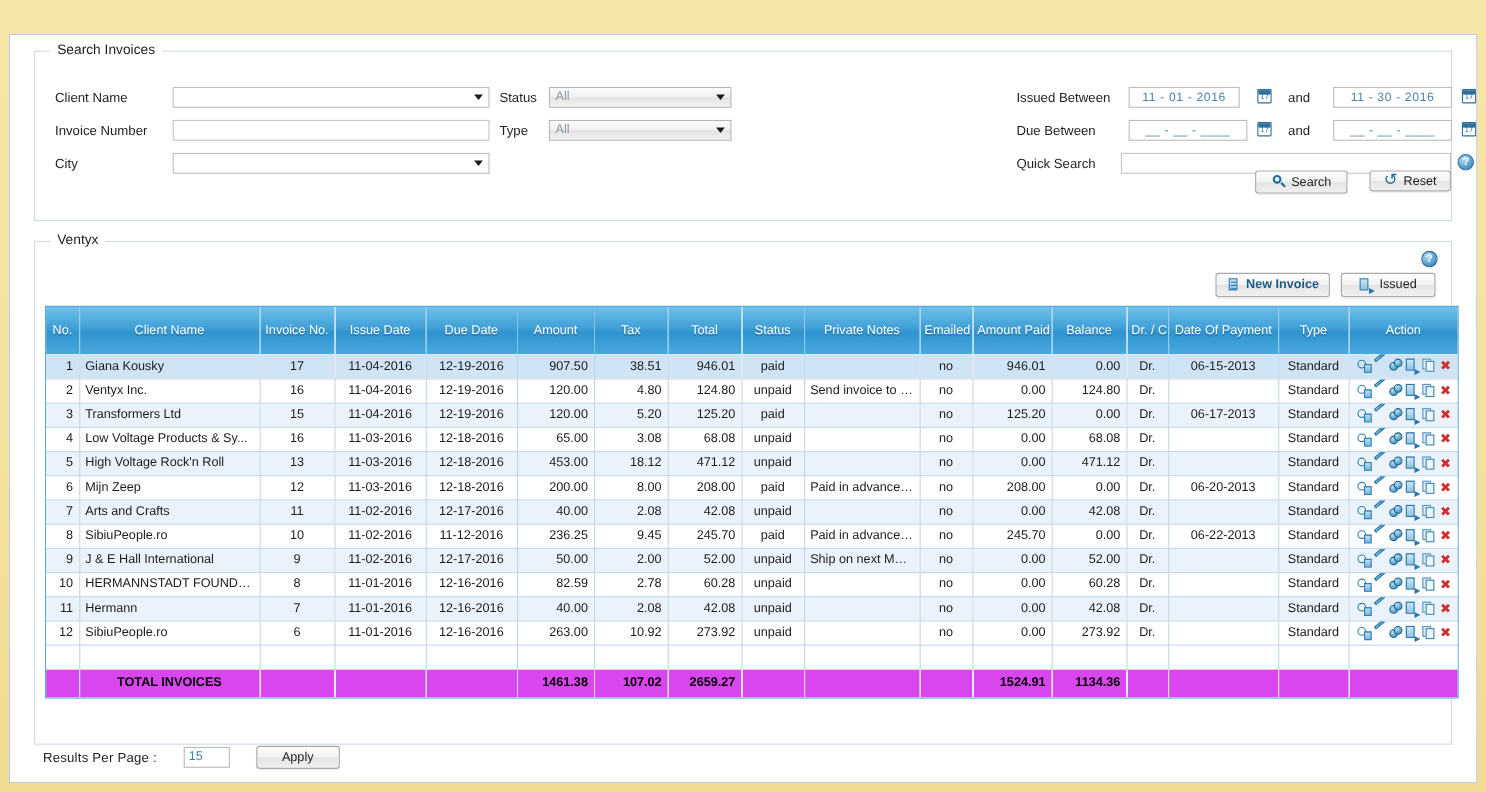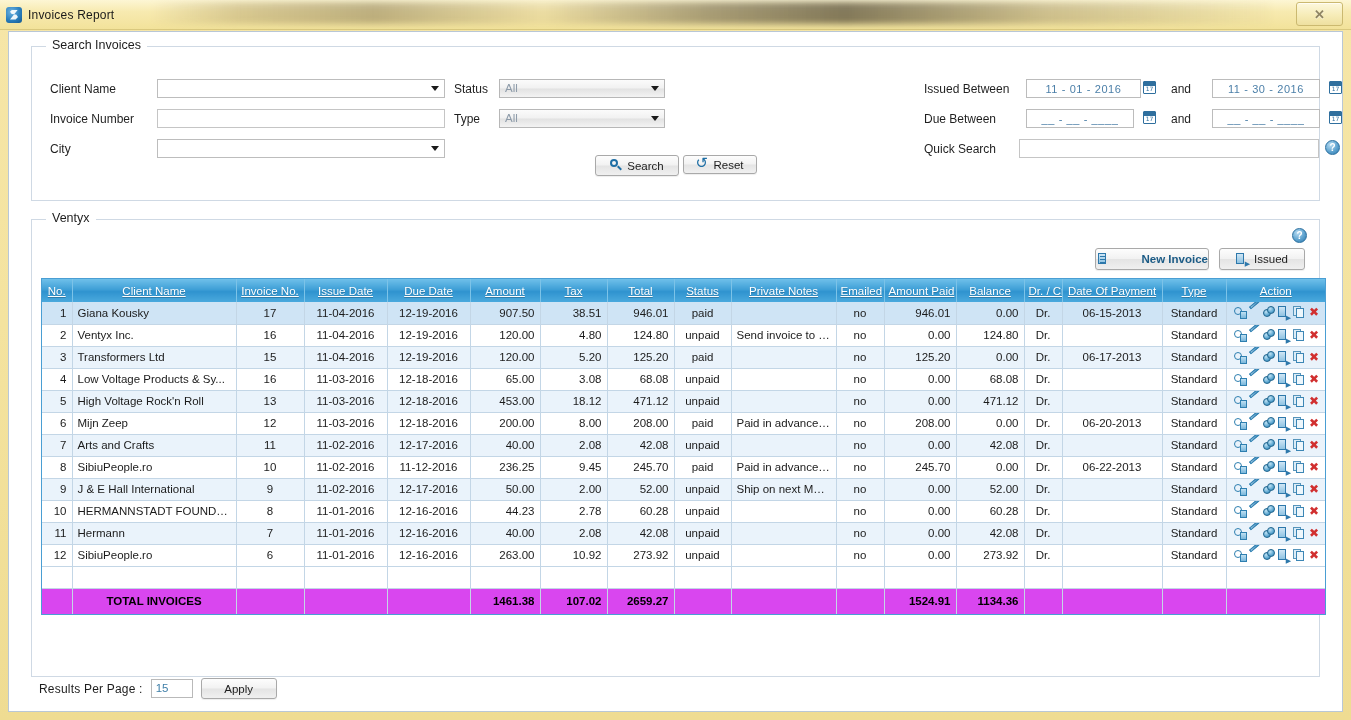--- a/index.html
+++ b/index.html
@@ -179,45 +179,45 @@
     content:""; position:absolute; left:0px; top:0; width:8px; height:11px;
     background: linear-gradient(180deg,#cfe6f5 0%, #8fc3e2 100%);
     border: 1px solid #2d78ab; box-sizing: border-box;
   }
   .export-ico:after {
     content:"\25B6"; position:absolute; right:-1px; bottom:-2px;
     font-size: 7px; color:#2d78ab; font-family:"DejaVu Sans", sans-serif;
   }
   .form-actions {
     position: absolute; left: 0; right: 0; top: 108px;
-    display: flex; justify-content: center; gap: 4px;
+    display: flex; justify-content: flex-end; gap: 20px;
   }
   #search-button { width: 84px; height: 21px; }
   #reset-button  { width: 74px; height: 19px; }
 
   .results-actions {
     position: absolute; right: 14px; top: 28px; display: flex; gap: 10px;
   }
-  #new-invoice-button { width: 114px; height: 22px; font-weight: bold; color:#1b5b86;justify-content:space-between; }
+  #new-invoice-button { width: 104px; height: 22px; font-weight: bold; color:#1b5b86; }
   #export-button { width: 86px; height: 22px; }
 
   
   .table-wrap {
     position: absolute; left: 9px; top: 58px; width: 1285px;
     border: 1px solid #4a9ed3; box-sizing: border-box;
     background: #ffffff;
   }
   table.grid { border-collapse: collapse; width: 100%; table-layout: fixed; }
   table.grid th {
     background: linear-gradient(180deg,#6fc0ea 0%, #3f9fd6 45%, #2f93cf 55%, #4aa9dd 100%);
     color: #ffffff; font-size: 11.5px; font-weight: normal;
-    height: 19px; padding: 2px 4px;
+    height: 19px; padding: 12px 4px;
     border-right: 1px solid #7cc3e8;
     text-shadow: 0 1px 1px rgba(0,0,0,.22);
-    white-space: nowrap; overflow: hidden; text-decoration: underline;
+    white-space: nowrap; overflow: hidden;
   }
   table.grid th:last-child { border-right: none; }
   table.grid td {
     font-size: 11.5px; color: #1b1b1b;
     border-right: 1px solid #c3d6e6;
     border-bottom: 1px solid #c3d6e6;
     padding: 2px 5px;
     height: 22px;
     overflow: hidden; white-space: nowrap; text-overflow: ellipsis;
     box-sizing: border-box;
@@ -289,42 +289,34 @@
     background:#eef7fc; border:1px solid #3c86b5; box-sizing:border-box;
   }
   .aico.del {
     color:#d12f2f; font-size:12px; font-weight:bold; line-height:13px;
     text-align:center; font-family:"DejaVu Sans", sans-serif;
   }
 
   
   .footer {
     position: absolute; left: 30px; bottom: 12px;
-    display: flex; align-items: center; gap: 8px;
+    display: flex; align-items: center; gap: 24px;
   }
   .rpp-label { font-size: 12px; color:#1d1d1d; letter-spacing:.2px; }
   #results-per-page-input {
     width: 42px; height: 19px; border:1px solid #b9b9b9; box-sizing:border-box;
     font-size: 11.5px; color:#3f7fa8; padding: 0 4px; background:#fff; line-height:17px;
   }
   #apply-button { width: 76px; height: 21px; }
 </style>
 </head>
 <body>
 
 <div id="app">
 
-  <div class="titlebar">
-    <div class="tb-blur"></div>
-    <div class="app-icon"></div>
-    <div class="title-text">Invoices Report</div>
-    <div class="close-btn">
-      <span class="close-x">✕</span>
-    </div>
-  </div>
 
   <div class="window">
     <div class="content">
 
       <div class="panel" id="search-panel">
         <div class="panel-title">Search Invoices</div>
 
         <div class="form-grid">
 
           <div class="fld-label" style="left:0px; top:19px;">Client Name</div>
@@ -348,21 +340,21 @@
             <div class="arrow"></div>
           </div>
 
           <div class="fld-label" style="left:404px; top:49px;">Type</div>
           <div class="combo grey" style="left:449px; top:46px; width:166px;">
             <div class="cval">All</div>
             <div class="arrow"></div>
           </div>
 
           <div class="fld-label" style="left:874px; top:19px;">Issued Between</div>
-          <div class="date-box" style="left:976px; top:16px; width:115px;">11 - 01 - 2016</div>
+          <div class="date-box" style="left:976px; top:16px; width:101px;">11 - 01 - 2016</div>
           <div class="cal-icon" style="left:1093px; top:18px;"></div>
           <div class="and-lbl" style="left:1121px; top:19px;">and</div>
           <div class="date-box" style="left:1162px; top:16px; width:108px;">11 - 30 - 2016</div>
           <div class="cal-icon" style="left:1279px; top:18px;"></div>
 
           <div class="fld-label" style="left:874px; top:49px;">Due Between</div>
           <div class="date-box" style="left:976px; top:46px; width:108px;">__ - __ - ____</div>
           <div class="cal-icon" style="left:1093px; top:48px;"></div>
           <div class="and-lbl" style="left:1121px; top:49px;">and</div>
           <div class="date-box" style="left:1162px; top:46px; width:108px;">__ - __ - ____</div>
@@ -694,21 +686,21 @@
                       <span class="aico del">✖</span>
                     </div>
                   </td>
                 </tr>
                 <tr class="rowA">
                   <td class="c-no">10</td>
                   <td class="c-left">HERMANNSTADT FOUNDAT...</td>
                   <td class="c-ctr">8</td>
                   <td class="c-ctr">11-01-2016</td>
                   <td class="c-ctr">12-16-2016</td>
-                  <td class="c-num">44.23</td>
+                  <td class="c-num">82.59</td>
                   <td class="c-num">2.78</td>
                   <td class="c-num">60.28</td>
                   <td class="c-ctr st-unpaid">unpaid</td>
                   <td class="c-left wrap2"></td>
                   <td class="c-ctr em-no">no</td>
                   <td class="c-num">0.00</td>
                   <td class="c-num">60.28</td>
                   <td class="c-ctr">Dr.</td>
                   <td class="c-ctr"></td>
                   <td class="c-ctr">Standard</td>

